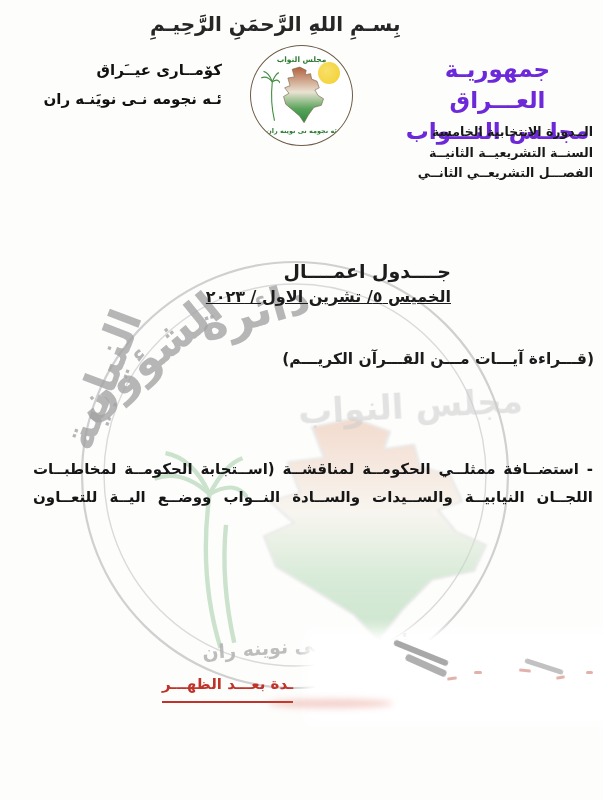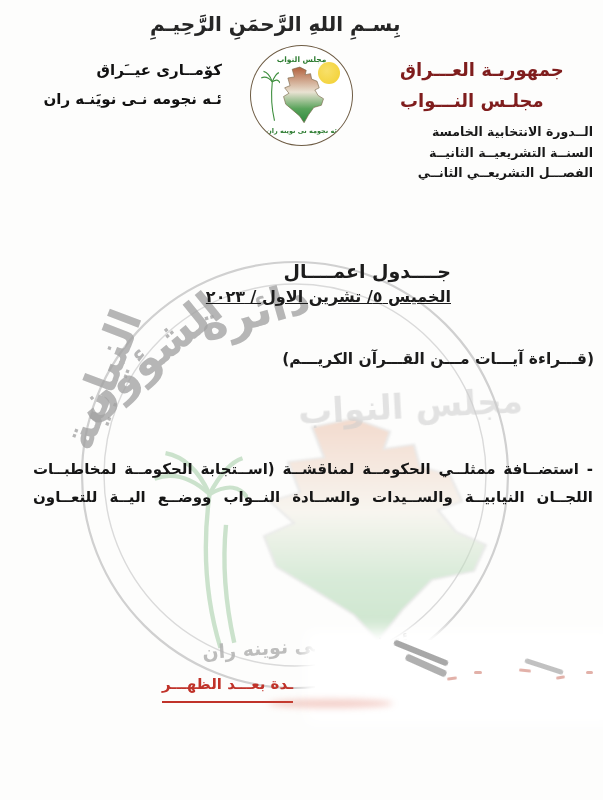--- a/index.html
+++ b/index.html
@@ -8,22 +8,22 @@
     background:#fdfdfc;overflow:hidden;
     font-family:"DejaVu Sans",sans-serif;color:#1c1c1c;
   }
   .abs{position:absolute;}
   .b{font-weight:bold;}
   .rtl{direction:rtl;unicode-bidi:embed;}
 
   
   .bismillah{left:150px;top:12px;width:300px;text-align:left;
     font-size:20px;font-weight:bold;color:#262626;letter-spacing:.5px;}
-  .hdr-right{right:8px;top:54px;width:195px;text-align:left;
-    font-size:18px;font-weight:bold;line-height:31px;color:#7f1d1d;}
+  .hdr-right{right:8px;top:54px;width:195px;text-align:center;
+    font-size:23px;font-weight:bold;line-height:31px;color:#6d28d9;}
   .session{right:10px;top:122px;width:195px;text-align:right;
     font-size:12.5px;font-weight:bold;line-height:20.5px;color:#181818;}
   .hdr-left{left:12px;top:56px;width:210px;
     font-size:15px;font-weight:bold;line-height:29px;color:#111;}
 
   
   .emblem{left:248px;top:45px;width:108px;height:104px;}
   .emblem .ring{position:absolute;left:2px;top:0;width:101px;height:99px;
     border:1.6px solid #6e5c44;border-radius:50%;background:#fff;overflow:hidden;}
   .emblem .etop{position:absolute;left:0;top:9px;width:100%;text-align:center;

